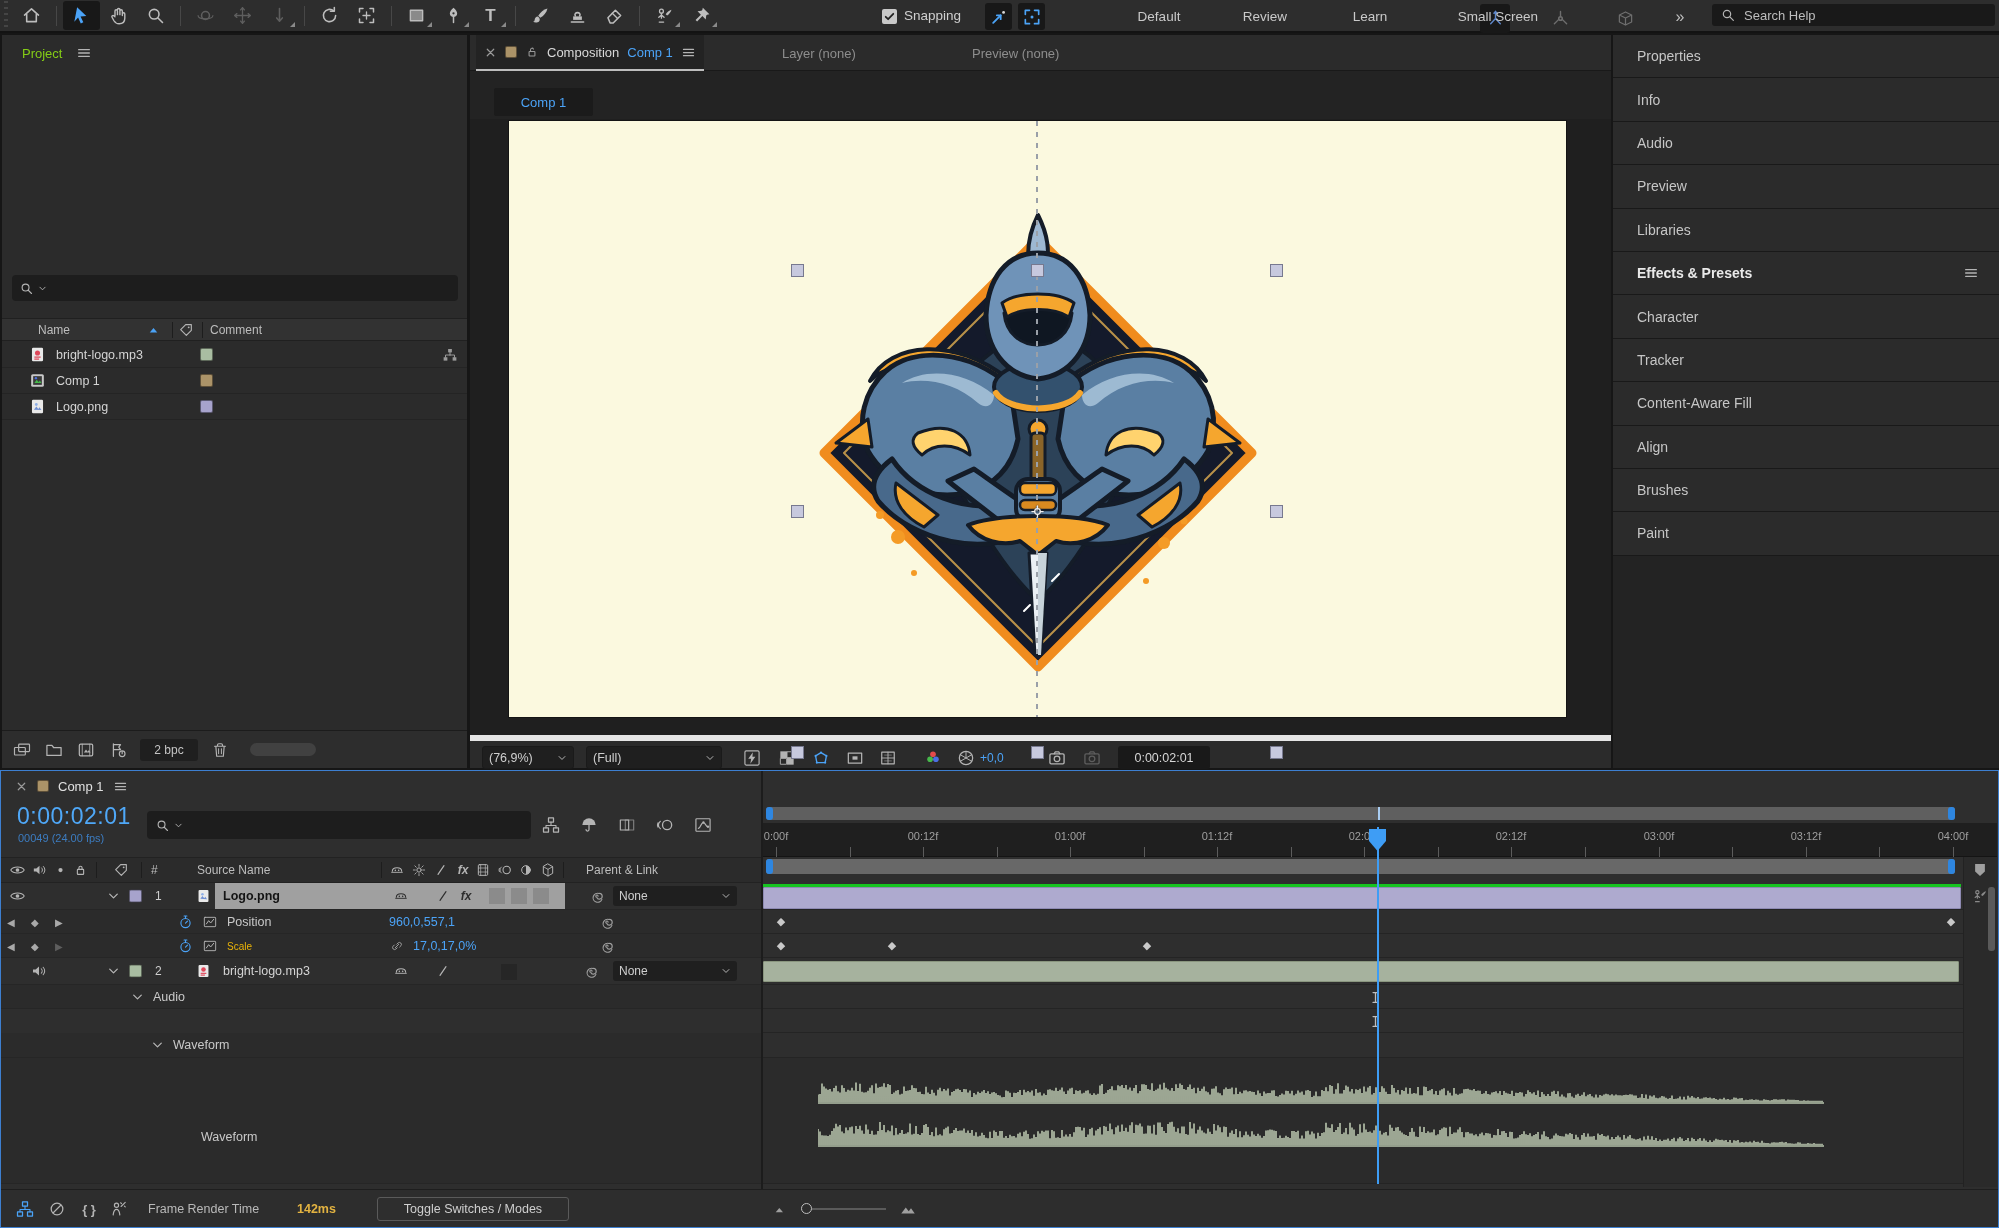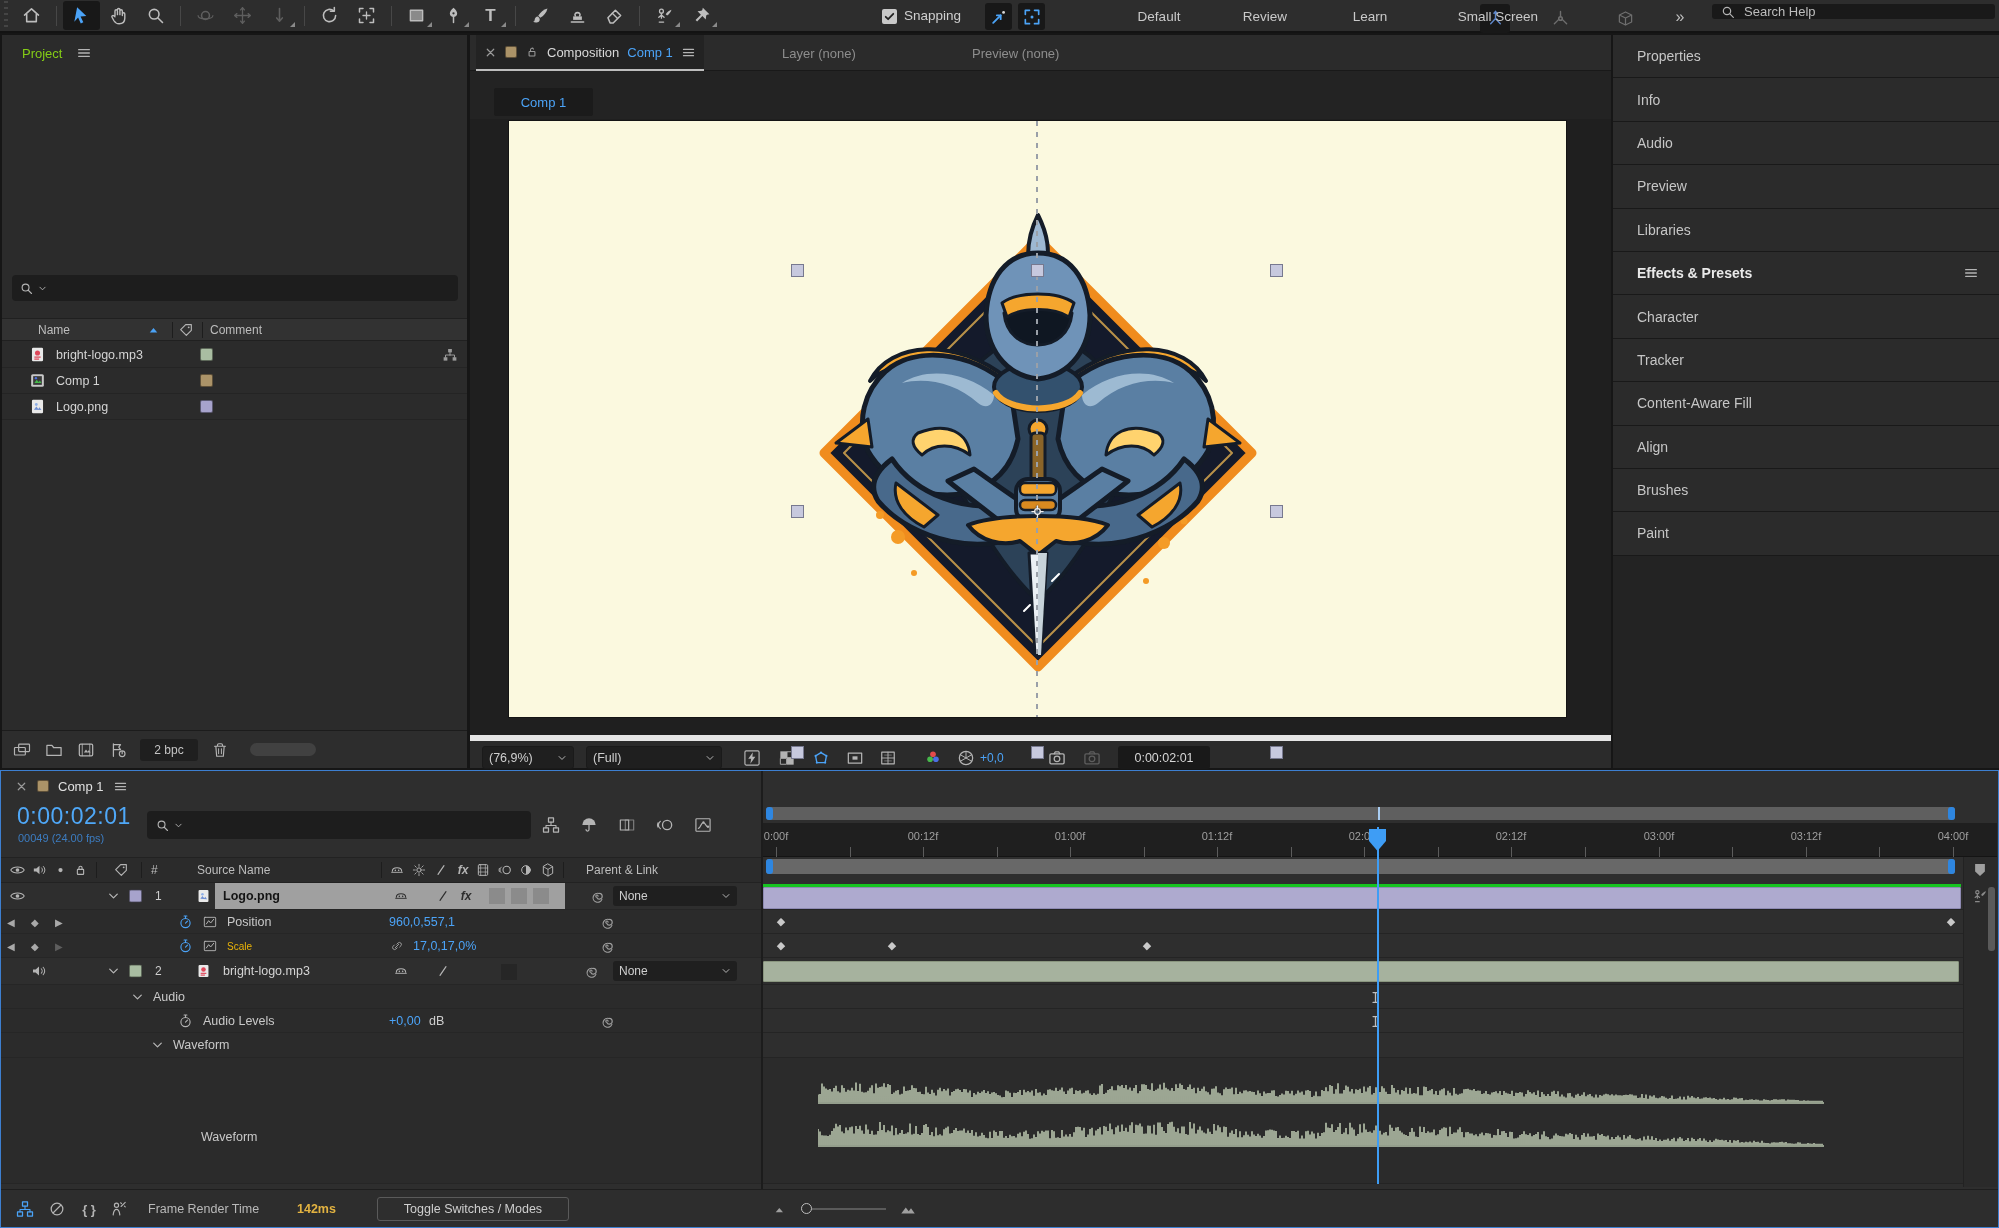--- a/index.html
+++ b/index.html
@@ -12,21 +12,21 @@
 
 .toolbar{position:absolute;left:0;top:0;width:1999px;height:33px;background:#2d2d2d;border-bottom:2px solid #131313;display:flex;align-items:center}
 .grip{width:13px;height:100%;background:repeating-linear-gradient(0deg,transparent 0 4px,#454545 4px 6px);background-size:4px 100%;background-repeat:repeat-y;background-position:4px 0}
 .tool{position:relative;width:37px;height:29px;display:flex;align-items:center;justify-content:center;border-radius:3px;color:#bdbdbd;background:transparent;border:none;cursor:pointer}
 .tool .icon{width:21px;height:21px;color:inherit}
 .tool.active{background:#181818;color:#4ba3f7}
 .tool.dim{color:#5e5e5e}
 .tool.opt::after{content:"";position:absolute;right:3px;bottom:3px;border-left:5px solid transparent;border-bottom:5px solid #8a8a8a}
 .tsep{width:1px;height:20px;background:#474747;margin:0 6px;flex:none}
 .ws-label{position:absolute;top:0;height:33px;display:flex;align-items:center;justify-content:center;color:#c9c9c9;font-size:13.5px;cursor:pointer}
-.helpbox{position:absolute;left:1712px;top:4px;width:283px;height:15px;background:#191919;border-radius:3px;display:flex;align-items:center;padding:0 8px;gap:8px}
+.helpbox{position:absolute;left:1712px;top:4px;width:283px;height:22px;background:#191919;border-radius:3px;display:flex;align-items:center;padding:0 8px;gap:8px}
 .helpbox input{flex:1;background:transparent;border:none;outline:none;color:#cfcfcf;font-size:13px}
 .helpbox input::placeholder{color:#bdbdbd}
 
 .panel-title{font-size:13px;color:#84cc16}
 
 .proj{position:absolute;left:2px;top:35px;width:465px;height:733px;background:#2b2b2b}
 .proj-search{position:absolute;left:10px;top:240px;width:446px;height:26px;background:#1d1d1d;border-radius:4px;display:flex;align-items:center;padding:0 7px;gap:4px}
 .proj-search input{flex:1;background:transparent;border:none;outline:none;color:#ccc}
 .pcols{position:absolute;left:0;top:283px;width:465px;height:23px;background:#323232;border-top:1px solid #202020;border-bottom:1px solid #202020;font-size:12px;color:#bdbdbd}
 .vline{position:absolute;top:3px;width:1px;height:16px;background:#1d1d1d}
@@ -950,36 +950,20 @@
 
     <div class="trow prop" style="top:214px;height:24px">
       <i class="icon cellicon" style="left:130px;width:13px;height:13px">
           <svg viewBox="0 0 24 24">
             <path d="m5 8.5 7 7 7-7" stroke="currentColor" fill="none" stroke-width="2.4"></path>
           </svg>
         </i>
       <span class="cellicon" style="left:152px;font-size:12.5px;color:#c9c9c9">Audio</span>
     </div>
 
-    <div class="trow prop" style="top:238px;height:24px">
-      <i class="icon cellicon" style="left:176px;width:17px;height:17px">
-          <svg viewBox="0 0 24 24">
-            <circle cx="12" cy="13.5" r="6.5" stroke="currentColor" fill="none" stroke-width="1.6"></circle>
-            <path d="M10 3.5h4M12 3.5V7m0 6.5 2.8-2.8" stroke="currentColor" fill="none" stroke-width="1.6"></path>
-          </svg>
-        </i>
-      <span class="cellicon" style="left:202px;font-size:12.5px;color:#c9c9c9">Audio Levels</span>
-      <span class="bluev cellicon" style="left:388px">+0,00</span>
-      <span class="cellicon" style="left:428px;font-size:12.5px;color:#cfcfcf">dB</span>
-      <i class="icon cellicon" style="left:598px;width:17px;height:17px;color:#9f9f9f">
-          <svg viewBox="0 0 24 24">
-            <path d="M12.8 12.2a1.6 1.6 0 1 0-1.9 1.6 4 4 0 1 0 3.3-5.4 6.4 6.4 0 1 0 4 8.3" stroke="currentColor" fill="none" stroke-width="1.6"></path>
-          </svg>
-        </i>
-    </div>
 
     <div class="trow prop" style="top:262px;height:25px">
       <i class="icon cellicon" style="left:150px;width:13px;height:13px">
           <svg viewBox="0 0 24 24">
             <path d="m5 8.5 7 7 7-7" stroke="currentColor" fill="none" stroke-width="2.4"></path>
           </svg>
         </i>
       <span class="cellicon" style="left:172px;font-size:12.5px;color:#c9c9c9">Waveform</span>
     </div>
 

